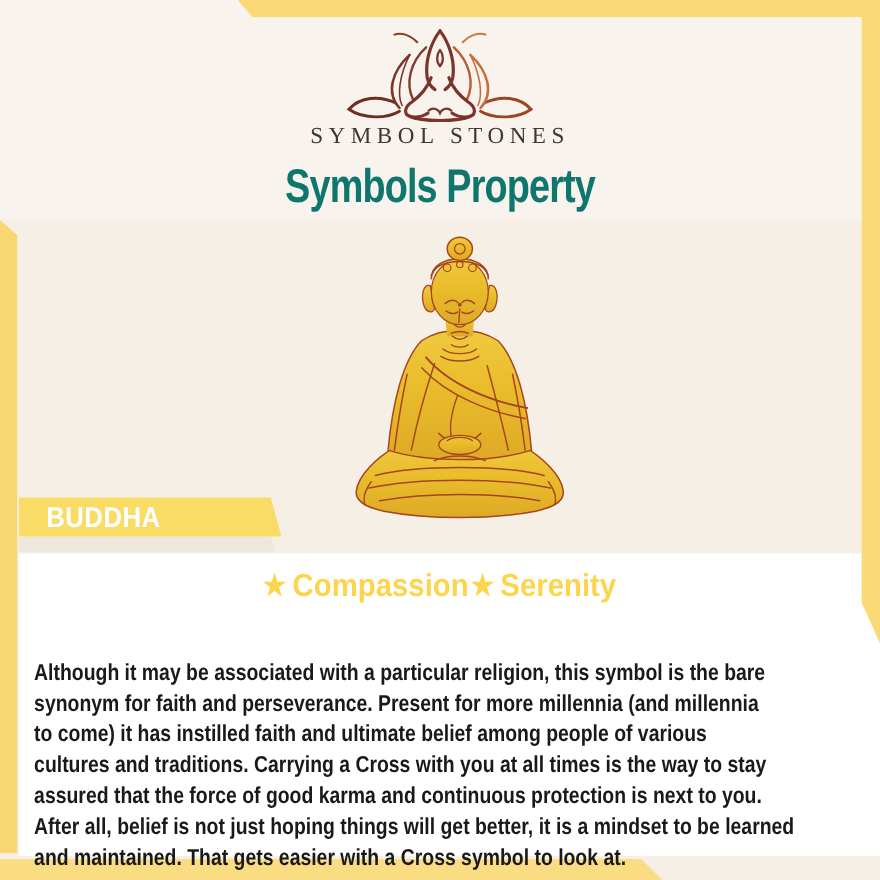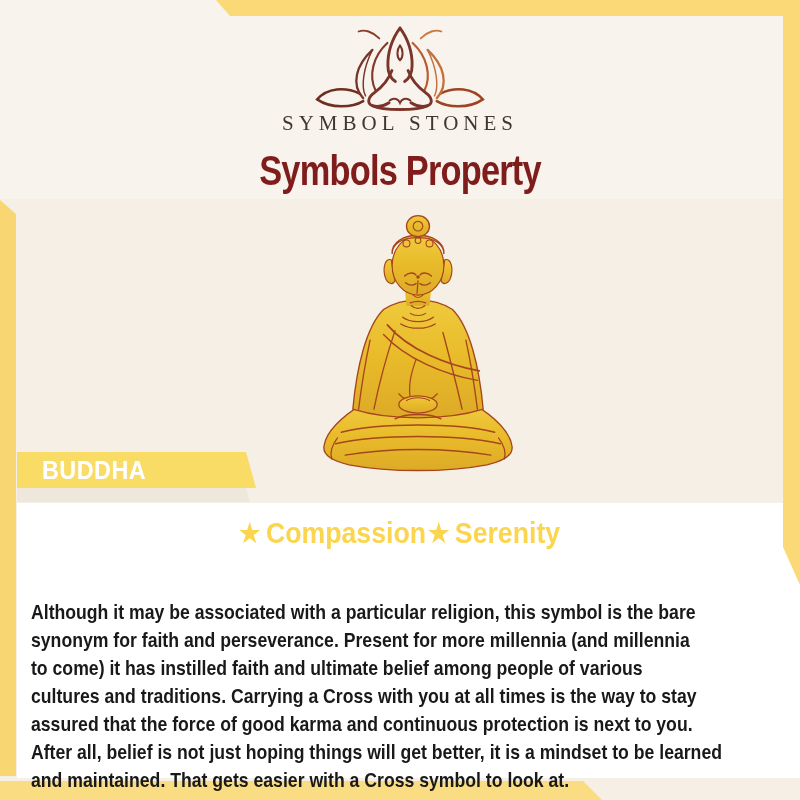--- a/index.html
+++ b/index.html
@@ -14,21 +14,21 @@
   .left-bar{position:absolute;left:0;top:200px;width:16px;height:576px;background:#f8d772;
             clip-path:polygon(0 0,0 576px,16px 576px,16px 14px);}
   .bottom-strip{position:absolute;left:0;top:781px;width:602px;height:19px;background:#fadc82;
                 clip-path:polygon(0 0,583px 0,602px 19px,0 19px);}
   .logo-wrap{position:absolute;left:0;top:20px;width:800px;text-align:center;}
   .logo-svg{display:inline-block;}
   .brand-name{position:absolute;left:0;top:111px;width:800px;text-align:center;
               font-family:"Liberation Serif",serif;font-size:21px;font-weight:400;
               letter-spacing:5px;color:#3e3631;}
   .page-title{position:absolute;left:0;top:146px;width:800px;text-align:center;
-              font-size:43px;font-weight:700;color:#7f1d1d;letter-spacing:-1px;white-space:nowrap;}
+              font-size:43px;font-weight:700;color:#0f766e;letter-spacing:-1px;white-space:nowrap;}
   .page-title .squeeze{display:inline-block;transform:scaleX(0.80);transform-origin:50% 50%;}
   .buddha-wrap{position:absolute;left:303px;top:203px;width:230px;height:284px;}
   .symbol-banner{position:absolute;left:17px;top:452px;width:256px;height:36px;background:#f8dc66;
                  clip-path:polygon(0 0,229px 0,239px 36px,0 36px);}
   .symbol-banner .label{display:inline-block;transform:scaleX(0.90);transform-origin:0 50%;
                  margin-left:25px;line-height:37px;font-size:26px;font-weight:700;color:#ffffff;letter-spacing:0.5px;}
   .banner-shadow{position:absolute;left:17px;top:488px;width:240px;height:14px;background:#ece5da;
                  clip-path:polygon(0 0,229px 0,233px 14px,0 14px);opacity:0.8;}
   .traits-line{position:absolute;left:0;top:517px;width:800px;text-align:center;
                font-size:29px;font-weight:700;color:#fbd54e;white-space:nowrap;}

